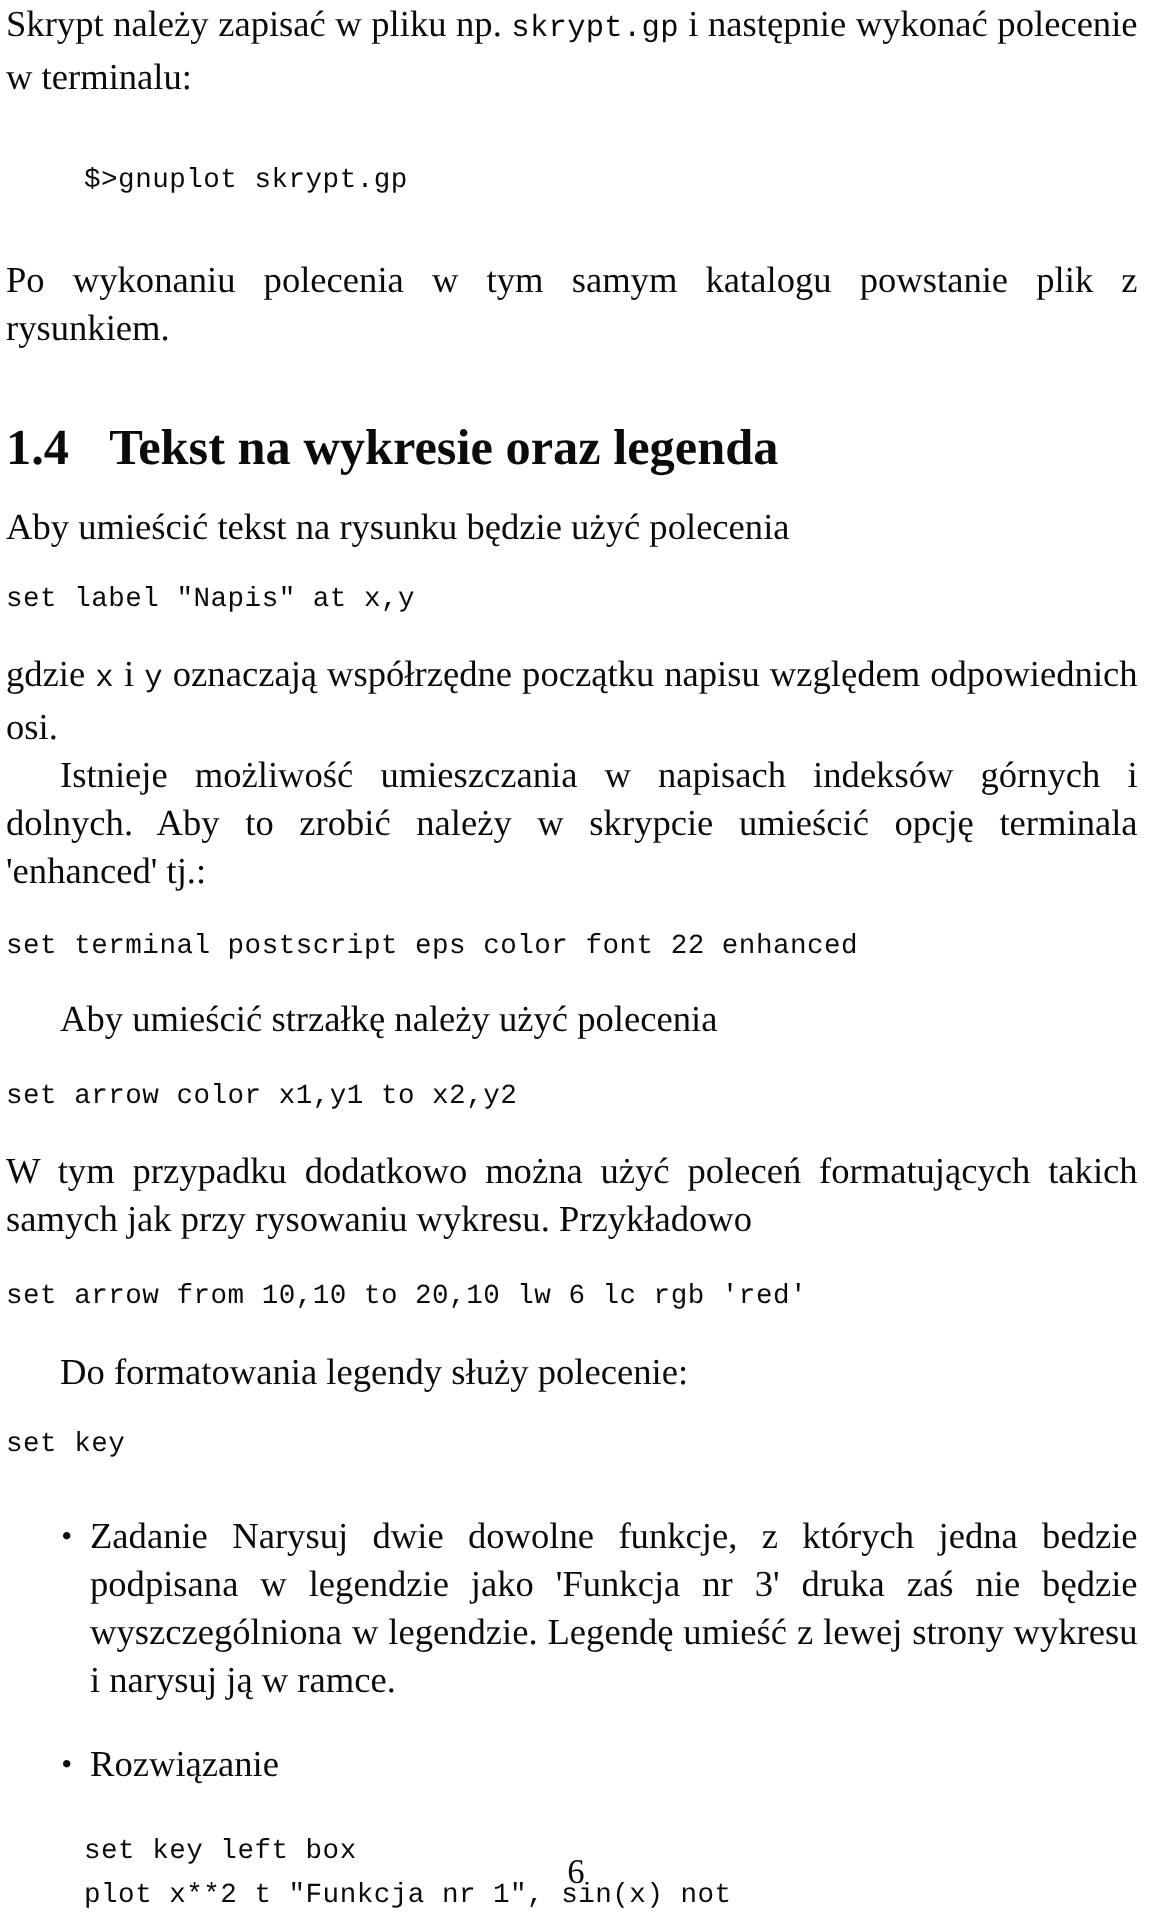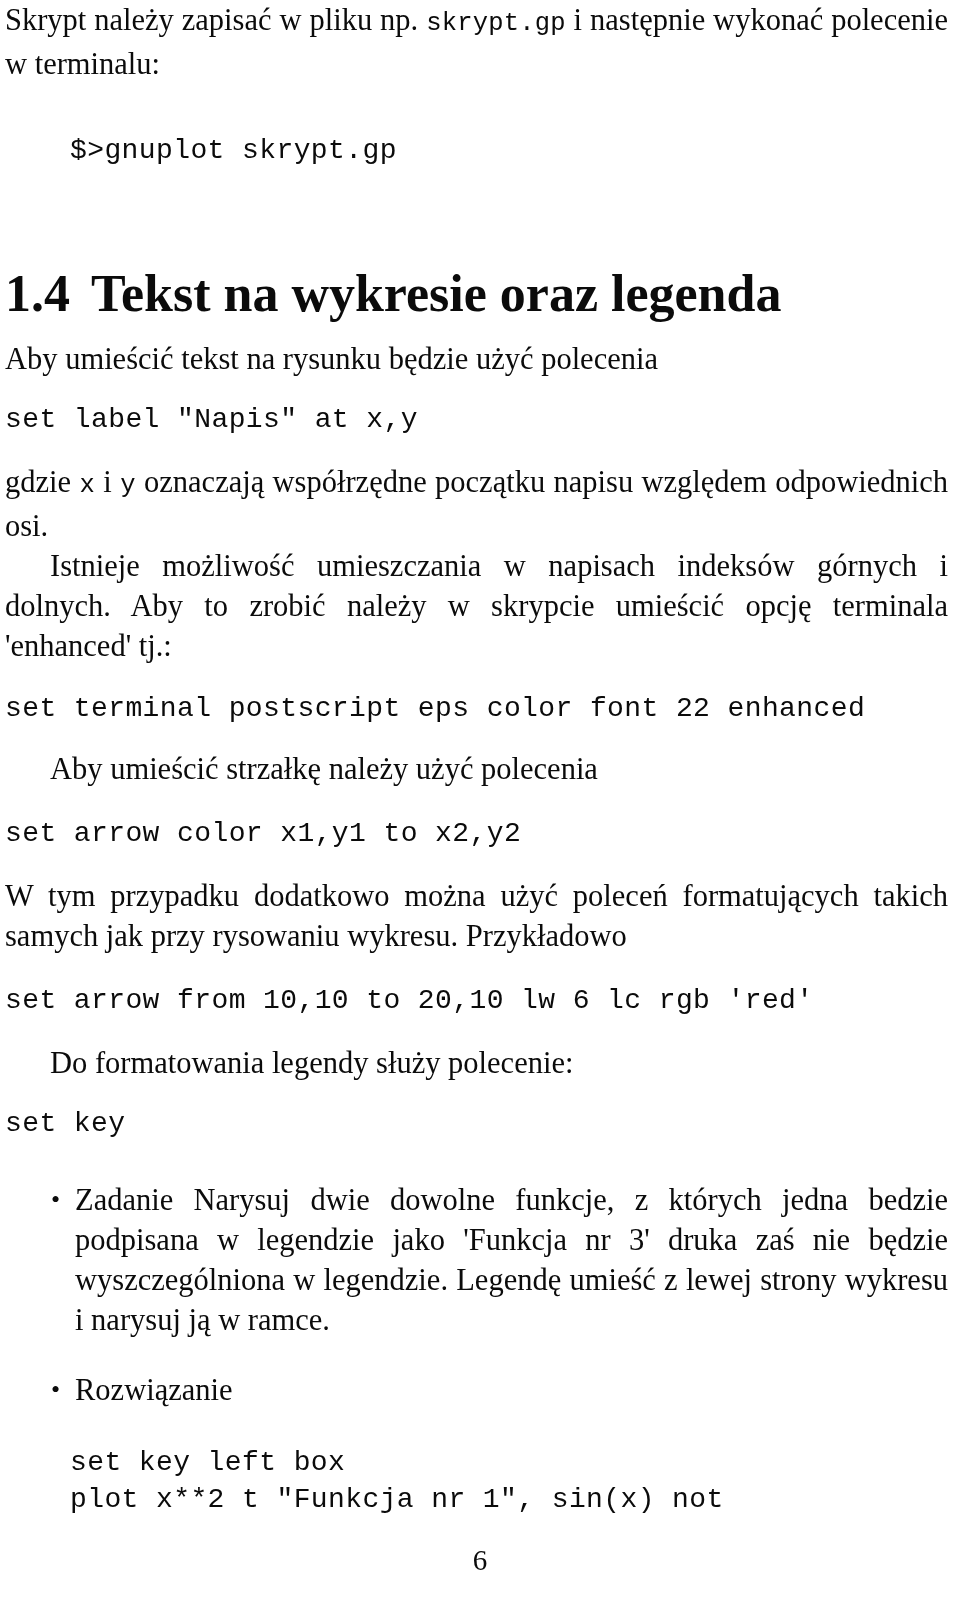--- a/index.html
+++ b/index.html
@@ -36,38 +36,38 @@
     text-justify: inter-word;
     margin: 0;
     hyphens: manual;
   }
   .para.first { text-indent: 0; }
   .indent { text-indent: 45px; }
 
   
   .code {
     font-family: "Liberation Mono", "DejaVu Sans Mono", monospace;
-    font-size: 28px;
+    font-size: 23px;
     line-height: 37px;
     letter-spacing: 0.4px;
     white-space: pre;
     margin: 0;
   }
   .code.flush { margin-left: 0px; }
   .code.tab   { margin-left: 65px; }
 
   code.inline {
     font-family: "Liberation Mono", "DejaVu Sans Mono", monospace;
     font-size: 25.5px;
     letter-spacing: 0.2px;
   }
 
   
   .h2 {
-    font-size: 52px;
+    font-size: 42px;
     line-height: 50px;
     font-weight: bold;
     margin: 0;
     display: flex;
     align-items: baseline;
   }
   .h2 .num { min-width: 86px; display: inline-block; }
 
   
   .list { margin: 0; padding: 0; list-style: none; }
@@ -114,20 +114,21 @@
 <div class="page">
 
   <p class="para first"><span>Skrypt należy zapisać w pliku np. </span><code class="inline">skrypt.gp</code><span> i następnie wykonać polecenie w terminalu:</span></p>
 
   <div class="sp-48"></div>
 
   <pre class="code tab">$&gt;gnuplot skrypt.gp</pre>
 
   <div class="sp-44"></div>
 
+  <p class="para">Po wykonaniu polecenia w tym samym katalogu powstanie plik z rysunkiem.</p>
 
   <div class="sp-56"></div>
 
   <h2 class="h2">
     <span class="num">1.4</span>
     <span>Tekst na wykresie oraz legenda</span>
   </h2>
 
   <div class="sp-20"></div>
 

